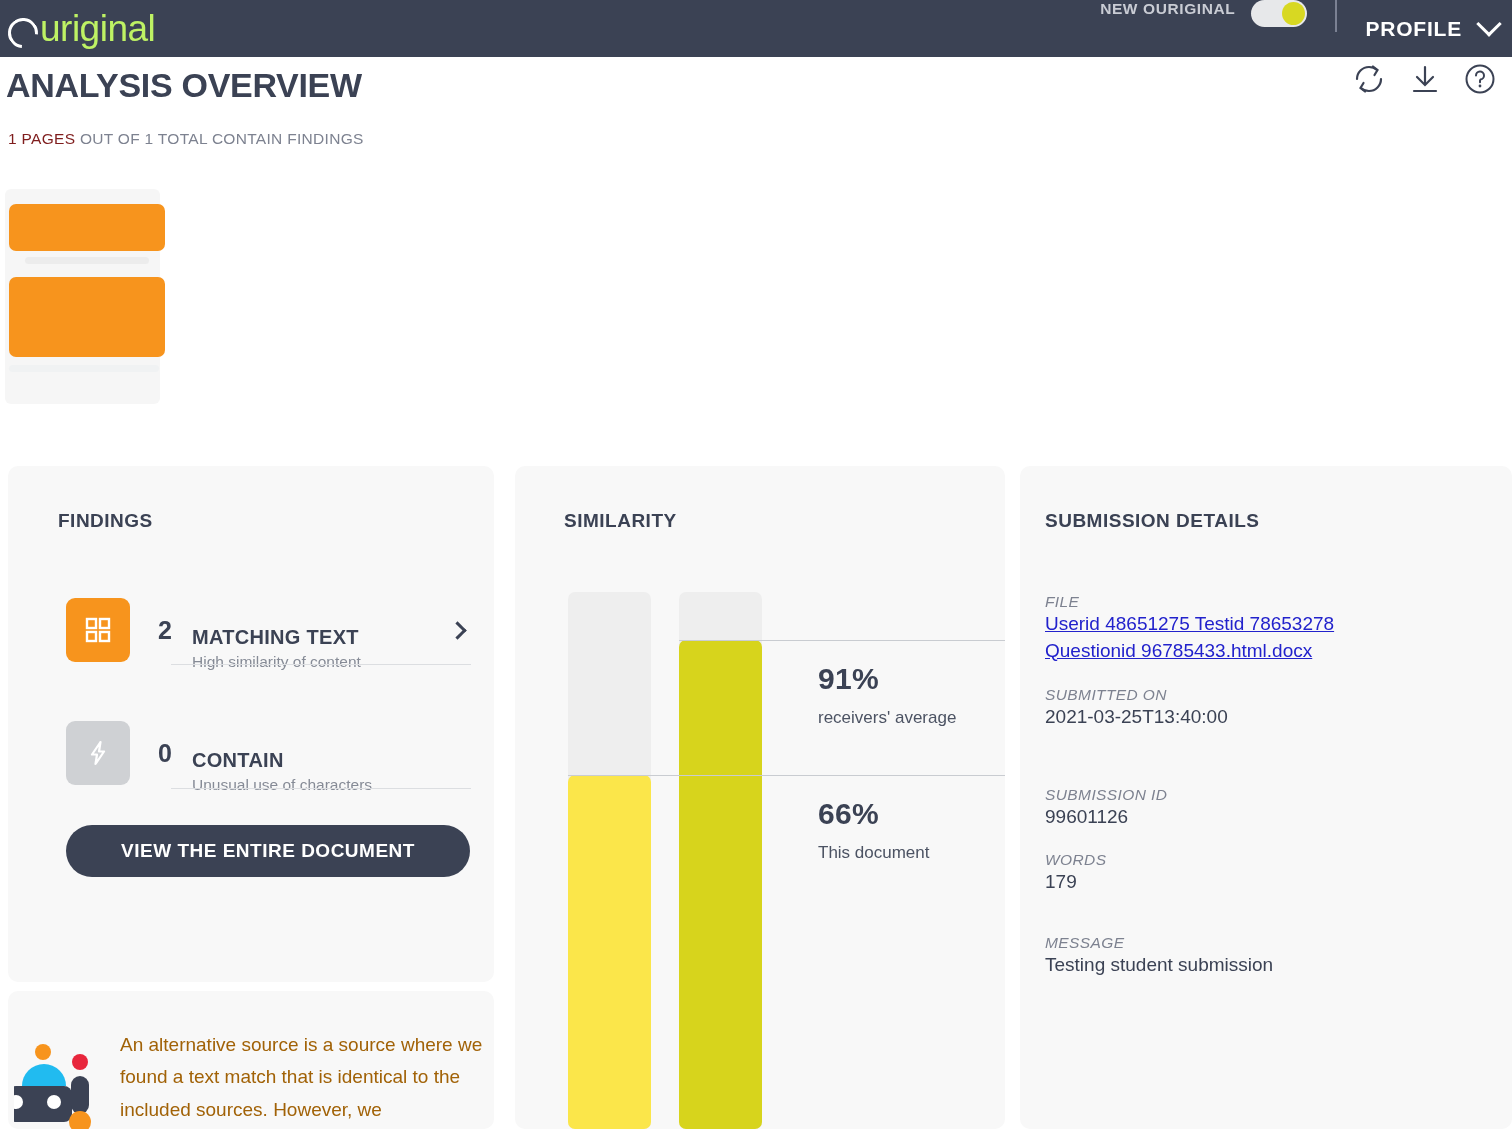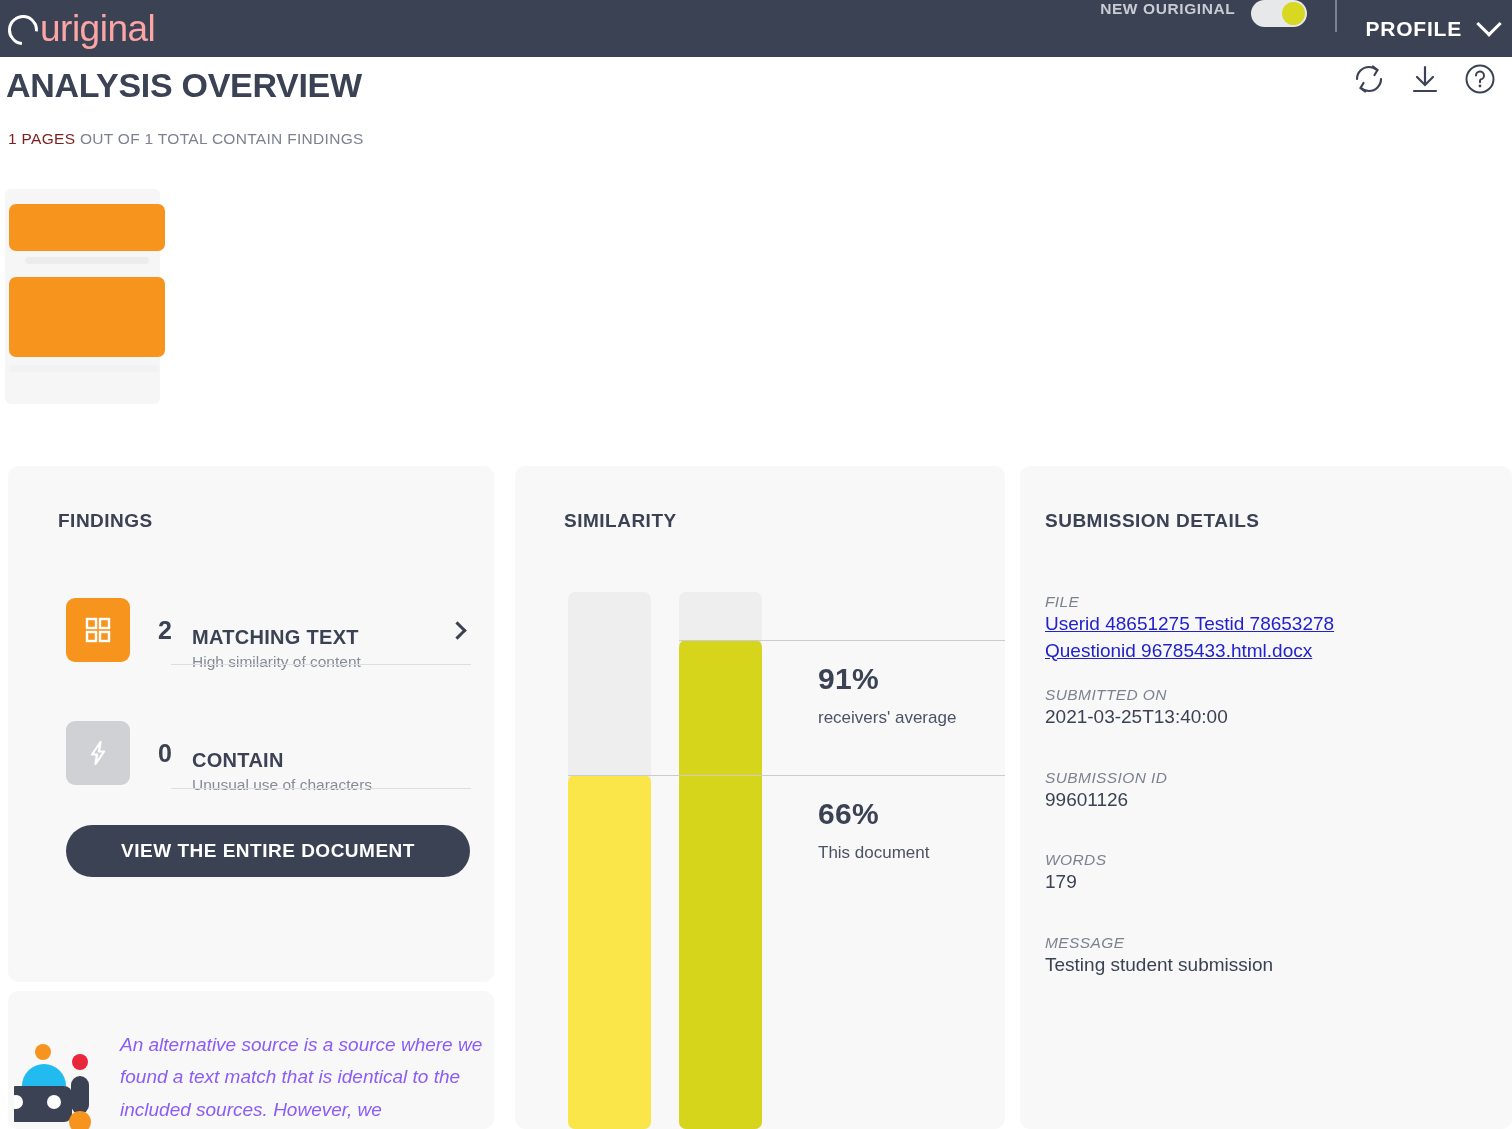--- a/index.html
+++ b/index.html
@@ -20,24 +20,24 @@
     width: 1512px; height: 57px;
     background: #3b4254;
     display: flex;
     align-items: center;
   }
   .brand {
     margin-left: 8px;
     font-size: 37px;
     font-weight: 400;
     letter-spacing: -0.5px;
-    color: #fca5a5;
+    color: #bef264;
     line-height: 1;
     display: flex;
-    align-items: center;
+    align-items: flex-end;
   }
   .brand-o {
     display: inline-block;
     width: 30px; height: 30px;
     border: 3px solid #ffffff;
     border-radius: 50%;
     border-bottom-color: transparent;
     transform: rotate(-40deg);
     margin-right: 2px;
     position: relative;
@@ -332,22 +332,21 @@
     cursor: pointer;
   }
 
   
   .info-text {
     position: absolute;
     top: 38px; left: 112px;
     width: 370px;
     font-size: 19px;
     line-height: 1.7;
-    color: #8b5cf6;
-    font-style: italic;
+    color: #a16207;
   }
   .info-illus {
     position: absolute;
     left: 6px; top: 47px;
     width: 96px; height: 92px;
   }
 </style>
 </head>
 <body>
 
@@ -468,21 +467,21 @@
     <div class="det-label">FILE</div>
     <a class="det-link">Userid 48651275 Testid 78653278</a>
     <a class="det-link">Questionid 96785433.html.docx</a>
   </div>
 
   <div class="det" style="top:220px">
     <div class="det-label">SUBMITTED ON</div>
     <div class="det-value">2021-03-25T13:40:00</div>
   </div>
 
-  <div class="det" style="top:303px">
+  <div class="det" style="top:320px">
     <div class="det-label">SUBMISSION ID</div>
     <div class="det-value">99601126</div>
   </div>
 
   <div class="det" style="top:385px">
     <div class="det-label">WORDS</div>
     <div class="det-value">179</div>
   </div>
 
   <div class="det" style="top:468px">

